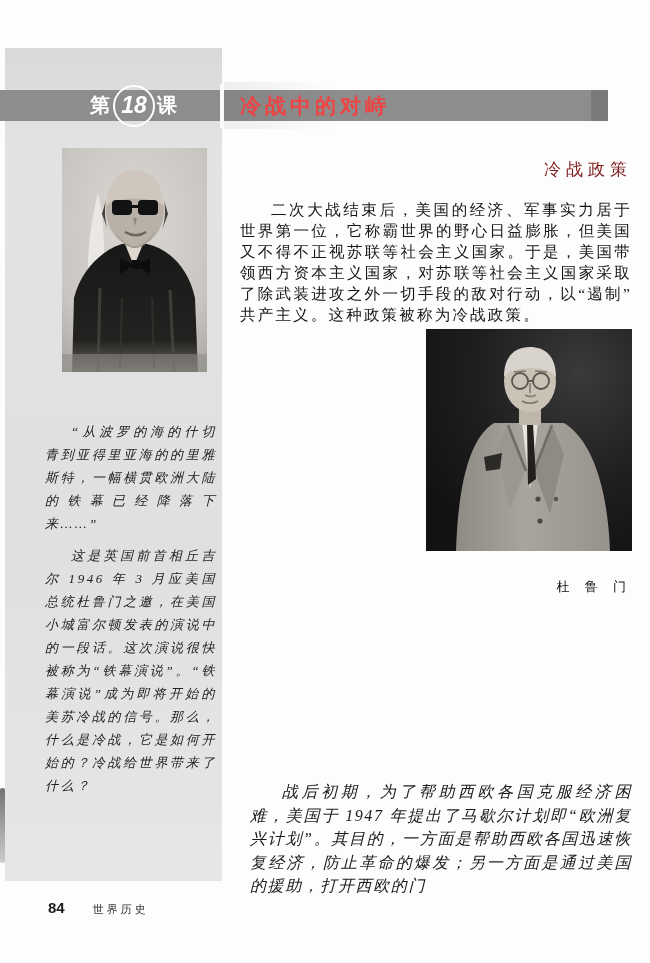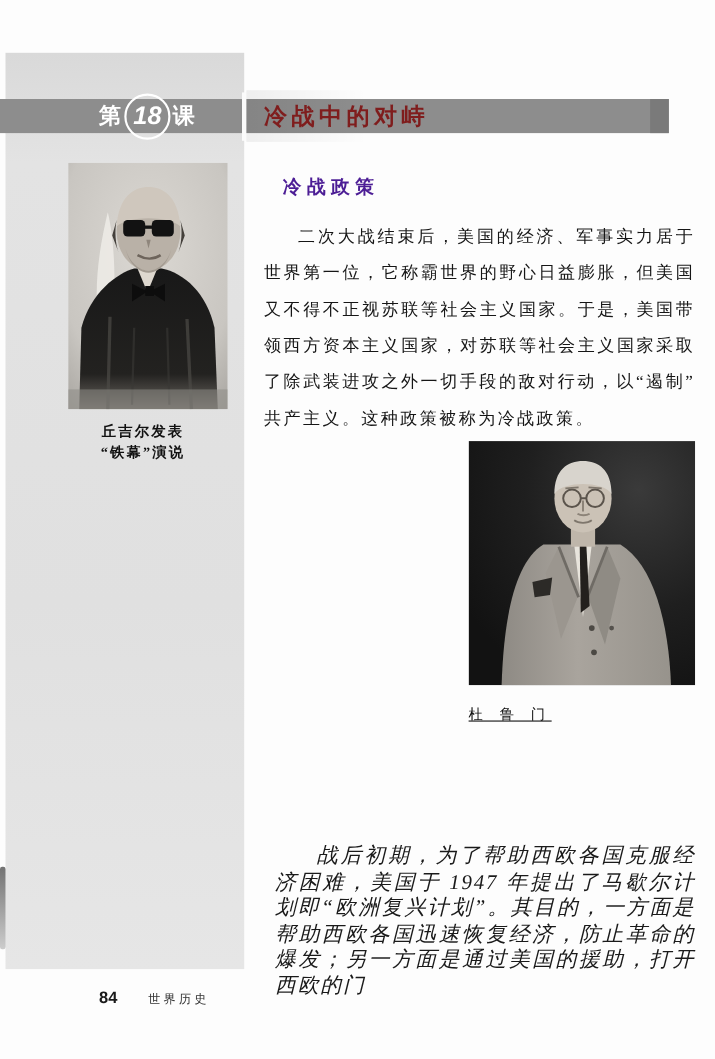--- a/index.html
+++ b/index.html
@@ -39,21 +39,21 @@
   .lesson-circle{
     width:38px;height:38px;border:2.5px solid #ffffff;border-radius:50%;
     display:flex;align-items:center;justify-content:center;
     margin:0 2px;
     font-size:23px;font-weight:bold;font-style:italic;
     background:transparent;
   }
   .band-title{
     position:absolute;left:240px;top:90px;height:31px;
     display:flex;align-items:center;
-    font-size:21px;font-weight:bold;letter-spacing:4px;color:#7f1d1d;z-index:3;
+    font-size:21px;font-weight:bold;letter-spacing:4px;color:#ef4444;z-index:3;
     font-family:"Liberation Sans","DejaVu Sans",sans-serif;
   }
   
   .churchill-fig{position:absolute;left:62px;top:148px;width:145px;height:224px;}
   .churchill-fig svg{display:block;}
   .sidebar-caption{
     position:absolute;left:45px;top:382px;width:170px;
     text-align:center;font-weight:bold;font-size:13px;line-height:19px;
     letter-spacing:2px;color:#111;
   }
@@ -63,48 +63,49 @@
     text-align:justify;color:#222;
     font-style:italic;
   }
   .sidebar-text p{margin:0 0 9px 0;text-indent:2em;}
   
   .main-col{
     position:absolute;left:240px;top:158px;width:392px;
   }
   .section-heading{
     margin:0 0 18px 0;
-    font-size:17px;font-weight:bold;letter-spacing:5px;
-    color:#4c1d95;text-indent:1em;
-    font-family:"Liberation Sans","DejaVu Sans",sans-serif;
+    font-size:17px;font-weight:normal;letter-spacing:5px;
+    color:#7f1d1d;text-indent:1em;
+    font-family:"Liberation Sans","DejaVu Sans",sans-serif;
+    text-align:right;
   }
   .main-col p{
-    margin:0;font-size:15.5px;line-height:33px;letter-spacing:2.2px;
+    margin:0;font-size:15.5px;line-height:21px;letter-spacing:2.2px;
     text-align:justify;text-indent:2em;color:#161616;
   }
   .truman-float{
     display:block;float:right;width:206px;
     margin:4px 0 4px 12px;
   }
   .truman-float svg{display:block;}
   .truman-caption{
-    display:block;text-align:left;
+    display:block;text-align:right;
     font-size:13px;letter-spacing:6px;color:#111;
-    padding-top:10px;text-indent:0;font-weight:normal;text-decoration:underline;
+    padding-top:25px;text-indent:0;font-weight:normal;
   }
   
   .note-para{
-    position:absolute;left:250px;top:748px;width:382px;
-    font-size:19px;line-height:23.5px;letter-spacing:1.6px;
+    position:absolute;left:250px;top:764px;width:382px;
+    font-size:16px;line-height:23.5px;letter-spacing:1.6px;
     text-align:justify;text-indent:2em;font-style:italic;color:#1a1a1a;
   }
   
   .footer{
     position:absolute;left:48px;top:899px;
-    display:flex;align-items:baseline;gap:28px;margin-left:42px;
+    display:flex;align-items:baseline;gap:28px;
   }
   .footer-page-number{
     font-family:"Liberation Sans","DejaVu Sans",sans-serif;
     font-weight:bold;font-size:15px;color:#1a1a1a;
   }
   .footer-book-title{
     font-size:11px;letter-spacing:3px;color:#333;font-family:Liberation Serif, serif;
   }
   
   .band-shadow{
@@ -179,25 +180,25 @@
       <path d="M52 78 C56 92 66 98 73 98 C80 98 90 92 94 78 C90 94 80 100 73 100 C66 100 56 94 52 78 Z" fill="#a29a90"></path>
 
       <path d="M38 140 L36 224" stroke="#4c4a46" stroke-width="3" opacity="0.7"></path>
       <path d="M108 142 L112 224" stroke="#4c4a46" stroke-width="3" opacity="0.7"></path>
       <path d="M60 150 L58 220" stroke="#3a3936" stroke-width="2" opacity="0.6"></path>
       <path d="M90 150 L92 220" stroke="#3a3936" stroke-width="2" opacity="0.6"></path>
       <rect x="0" y="206" width="145" height="18" fill="#8d8a85" opacity="0.55"></rect>
     </svg>
   </div>
 
-  <div class="sidebar-caption">
-    <div>丘吉尔发表</div>
-    <div>“铁幕”演说</div>
-  </div>
-
+
+  <div class="sidebar-text">
+    <p>“从波罗的海的什切青到亚得里亚海的的里雅斯特，一幅横贯欧洲大陆的铁幕已经降落下来……”</p>
+    <p>这是英国前首相丘吉尔 1946 年 3 月应美国总统杜鲁门之邀，在美国小城富尔顿发表的演说中的一段话。这次演说很快被称为“铁幕演说”。“铁幕演说”成为即将开始的美苏冷战的信号。那么，什么是冷战，它是如何开始的？冷战给世界带来了什么？</p>
+  </div>
 
   <div class="main-col">
     <h2 class="section-heading">冷战政策</h2>
     <p>二次大战结束后，美国的经济、军事实力居于世界第一位，它称霸世界的野心日益膨胀，但美国又不得不正视苏联等社会主义国家。于是，美国带领西方资本主义国家，对苏联等社会主义国家采取了除武装进攻之外一切手段的敌对行动，以“遏制”共产主义。这种政策被称为冷战政策。</p>
     <p><span class="truman-float">
           <svg width="206" height="222" viewBox="0 0 206 222" xmlns="http://www.w3.org/2000/svg">
         <defs>
           <radialGradient id="trbg" cx="75%" cy="20%" r="90%">
             <stop offset="0%" stop-color="#3a3a3a"></stop>
             <stop offset="55%" stop-color="#1f1f1f"></stop>

